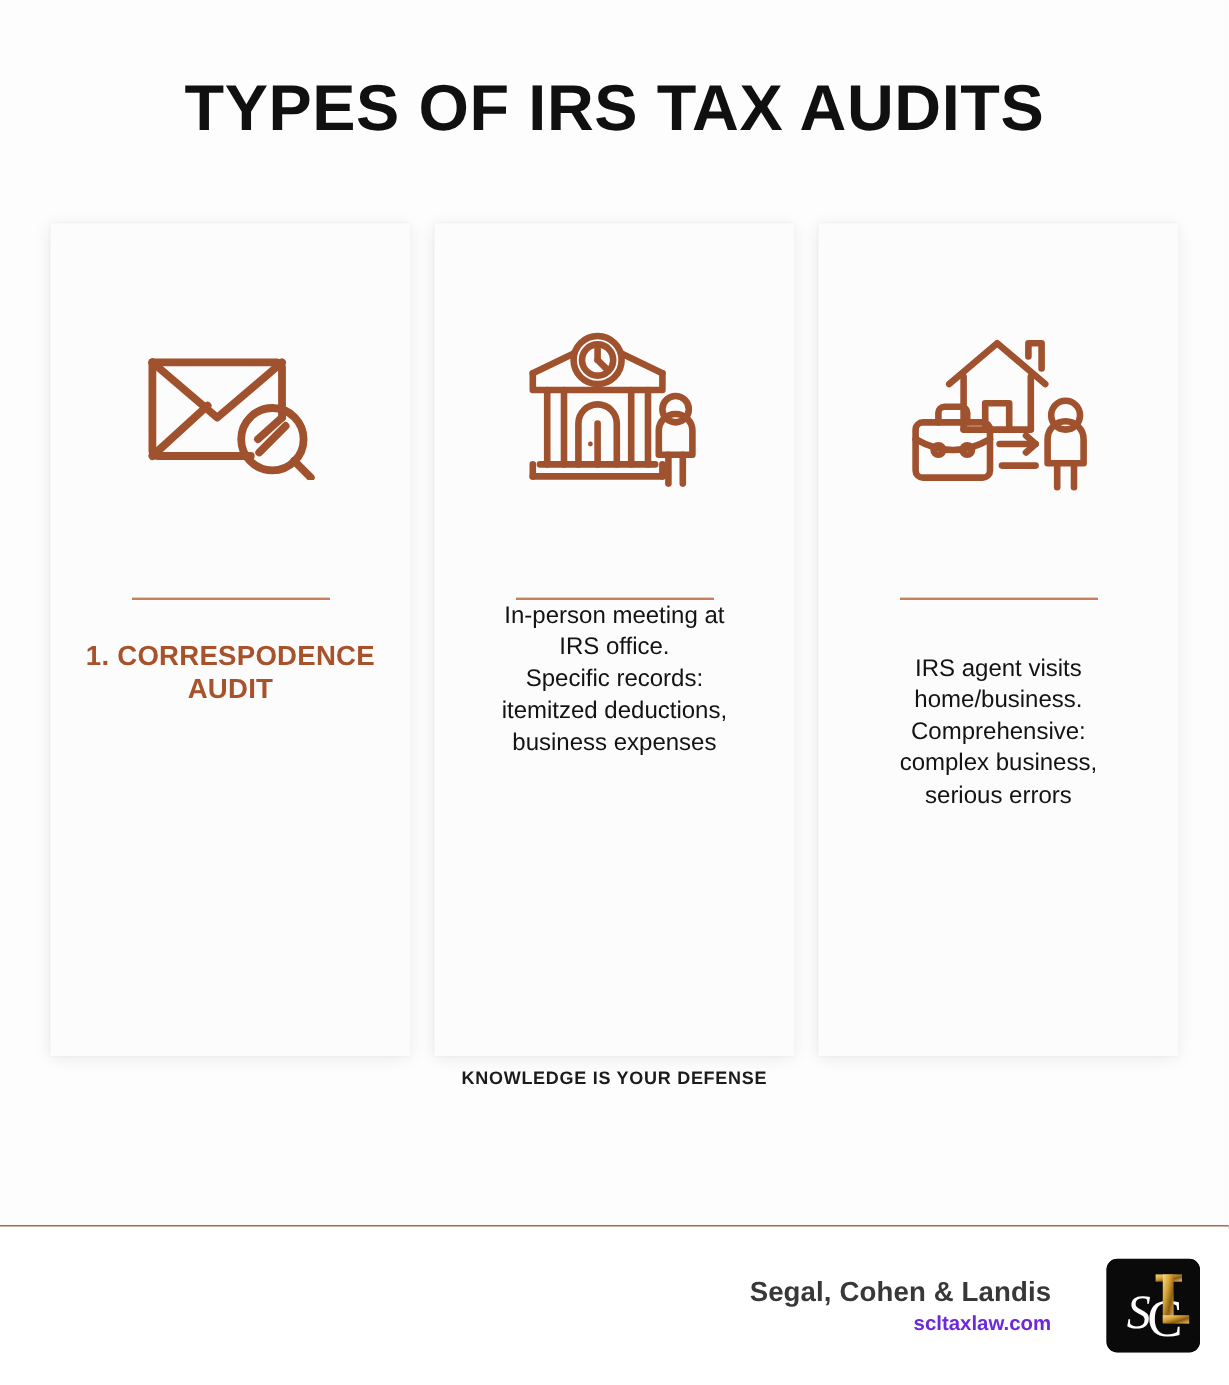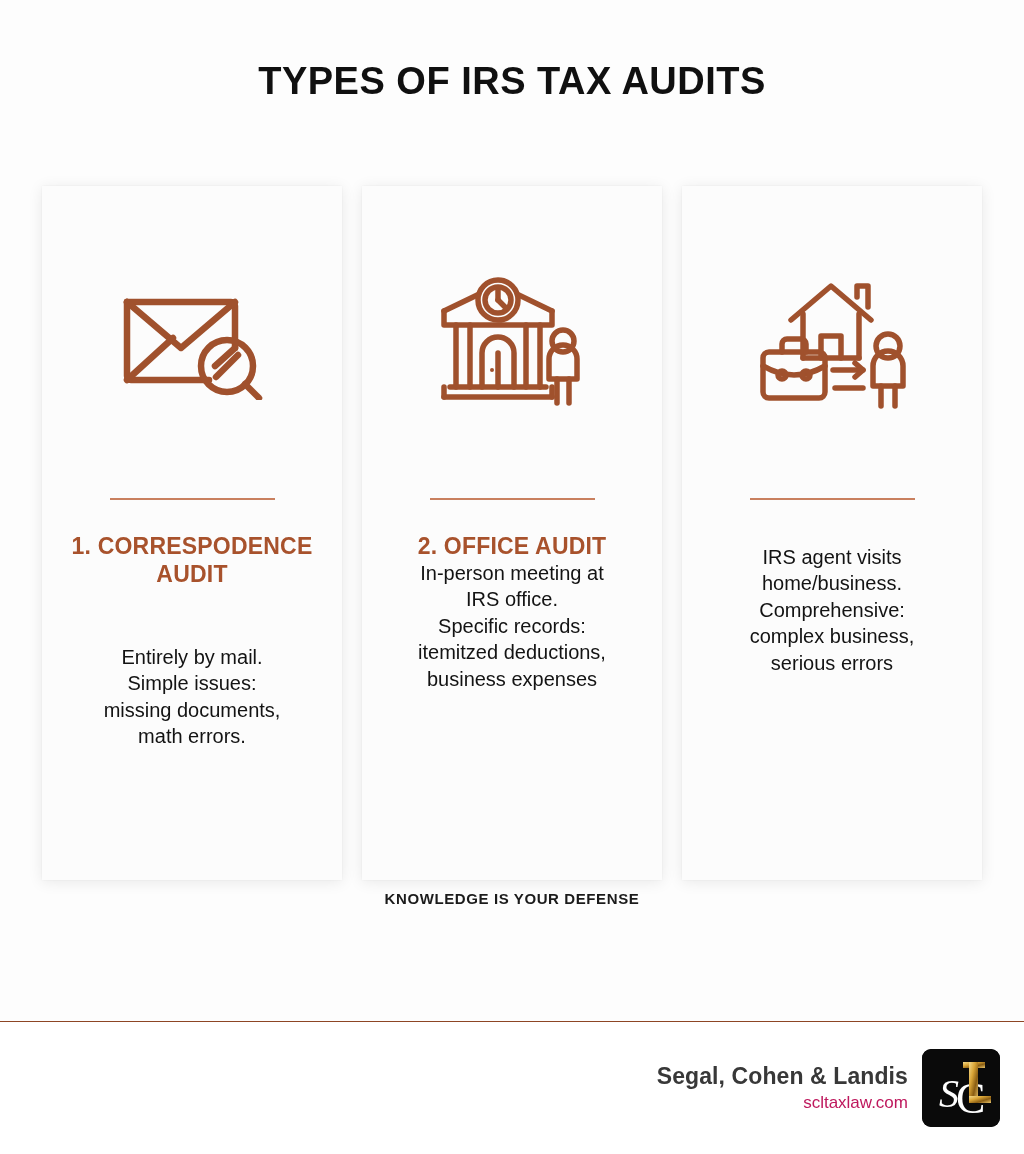--- a/index.html
+++ b/index.html
@@ -25,21 +25,21 @@
   
   .title-wrap {
     position: absolute;
     top: 62px;
     left: 0;
     width: 1024px;
     text-align: center;
   }
   .title {
     font-family: "Liberation Sans", sans-serif;
-    font-size: 38px;
+    font-size: 54px;
     font-weight: bold;
     letter-spacing: 0.5px;
     color: #101010;
     margin: 0;
     line-height: 1.05;
   }
 
   
   .cards {
     position: absolute;
@@ -137,37 +137,39 @@
     top: 1022px;
     left: 0;
     width: 1024px;
     height: 132px;
     background: #ffffff;
     display: flex;
     align-items: center;
     justify-content: flex-end;
     padding-right: 24px;
     box-sizing: border-box;
+    gap: 32px;
   }
   .brand-text {
     text-align: right;
     margin-right: 14px;
   }
   .brand-name {
     font-size: 23px;
     font-weight: bold;
     color: #383838;
     line-height: 1.25;
     letter-spacing: 0.1px;
   }
   .brand-site {
     font-size: 17px;
-    color: #be185d;
+    color: #6d28d9;
     line-height: 1.3;
     margin-top: 1px;
+    font-weight: bold;
   }
   .brand-logo {
     width: 78px;
     height: 78px;
     border-radius: 9px;
     background: #0a0a0a;
     position: relative;
     overflow: hidden;
     flex: none;
   }
@@ -193,24 +195,20 @@
             <path d="M10 96 L56 54"></path>
             <path d="M118 64 L98 82"></path>
             <circle cx="110" cy="82" r="26"></circle>
             <path d="M99 93 L121 71"></path>
             <path d="M128 100 L142 114"></path>
           </svg>
         </span>
       </div>
       <div class="divider"></div>
       <h2 class="card-title">1. CORRESPODENCE AUDIT</h2>
-      <p class="card-body body-pos-1">Entirely by mail.
-Simple issues:
-missing documents,
-math errors.</p>
     </div>
 
     <div class="card">
       <div class="icon-area">
         <span>
           <svg width="152" height="134" viewBox="0 0 152 134" fill="none" stroke="#a0512d" stroke-width="5.5" stroke-linecap="round" stroke-linejoin="round">
 
             <path d="M8 36 L62 10 L116 36"></path>
             <path d="M8 36 v14 h108 v-14"></path>
 
@@ -234,21 +232,20 @@
               <path d="M116 112 v10"></path>
 
             <circle cx="127" cy="66" r="11"></circle>
             <path d="M113 84 a14 14 0 0 1 28 0 v20 h-28 z"></path>
             <path d="M121 104 v24"></path>
             <path d="M133 104 v24"></path>
           </svg>
         </span>
       </div>
       <div class="divider"></div>
-      <h2 class="card-title">2. OFFICE AUDIT</h2>
       <p class="card-body body-pos-2">In-person meeting at
 IRS office.
 Specific records:
 itemitzed deductions,
 business expenses</p>
     </div>
 
     <div class="card">
       <div class="icon-area">
         <span>

